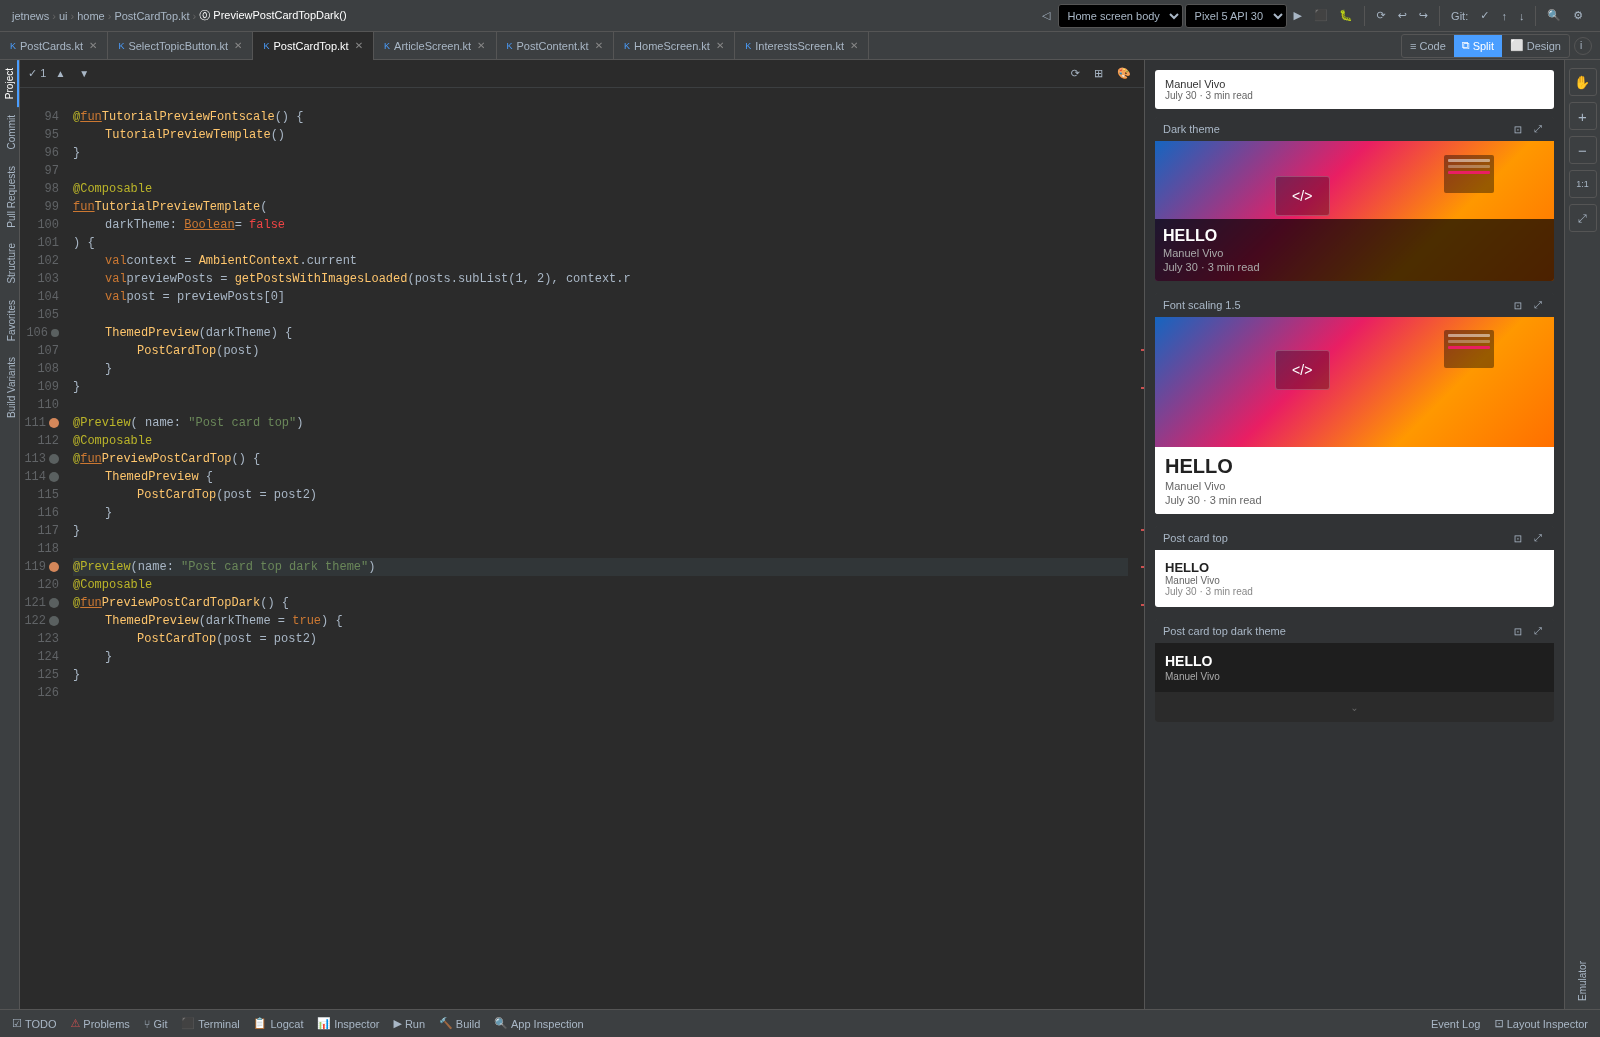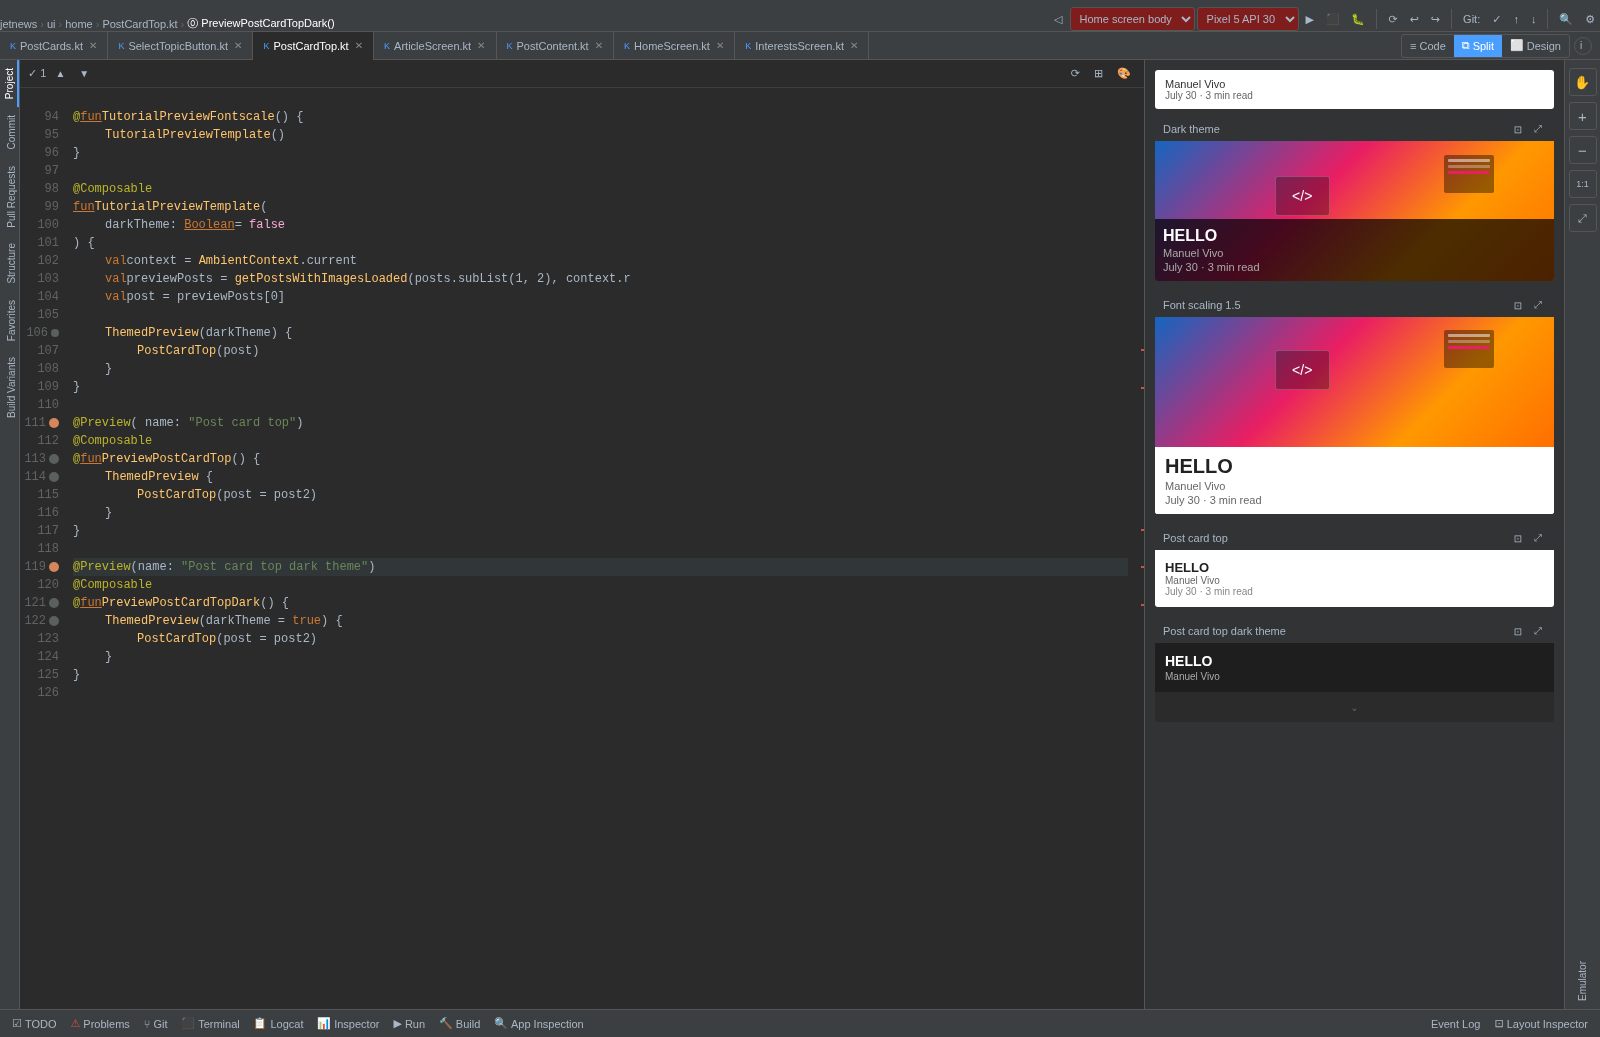--- a/index.html
+++ b/index.html
@@ -4,22 +4,22 @@
   <style>
     * { box-sizing: border-box; margin: 0; padding: 0; }
     body { font-family: 'Segoe UI', Arial, sans-serif; background: #2b2b2b; color: #a9b7c6; font-size: 12px; width: 1600px; height: 1037px; overflow: hidden; display: flex; flex-direction: column; }
 
     
     .top-toolbar {
       background: #3c3f41;
       border-bottom: 1px solid #555;
       height: 32px;
       display: flex;
-      align-items: flex-end;
-      padding: 0 0;
+      align-items: center;
+      padding: 0 12px;
       gap: 4px;
       flex-shrink: 0;
     }
     .breadcrumb {
       display: flex;
       align-items: center;
       gap: 3px;
       font-size: 11px;
       color: #a9b7c6;
     }
@@ -38,21 +38,21 @@
       color: #a9b7c6;
       cursor: pointer;
       padding: 2px 5px;
       border-radius: 3px;
       font-size: 11px;
       display: flex;
       align-items: center;
       gap: 2px;
     }
     .toolbar-select {
-      background: #7f1d1d;
+      background: #000000;
       border: 1px solid #555;
       color: #a9b7c6;
       padding: 2px 5px;
       border-radius: 3px;
       font-size: 11px;
       height: 24px;
     }
     .toolbar-sep { width: 1px; height: 20px; background: #555; margin: 0 4px; }
 
     
@@ -150,21 +150,21 @@
     }
     .code-line {
       height: 18px;
       white-space: pre;
       display: flex;
       align-items: center;
     }
     .code-line.highlighted { background: #313638; }
     .kw-fun { color: #cc7832; text-decoration: underline; }
     .kw-val { color: #cc7832; }
-    .kw-false { color: #f9a8d4; }
+    .kw-false { color: #ef4444; }
     .kw-true { color: #cc7832; }
     .kw-annotation { color: #bbb529; }
     .fn-name { color: #ffc66d; }
     .string { color: #6a8759; }
     .indent1 { display: inline-block; width: 32px; }
     .indent2 { display: inline-block; width: 64px; }
 
     
     .code-markers {
       width: 8px;

